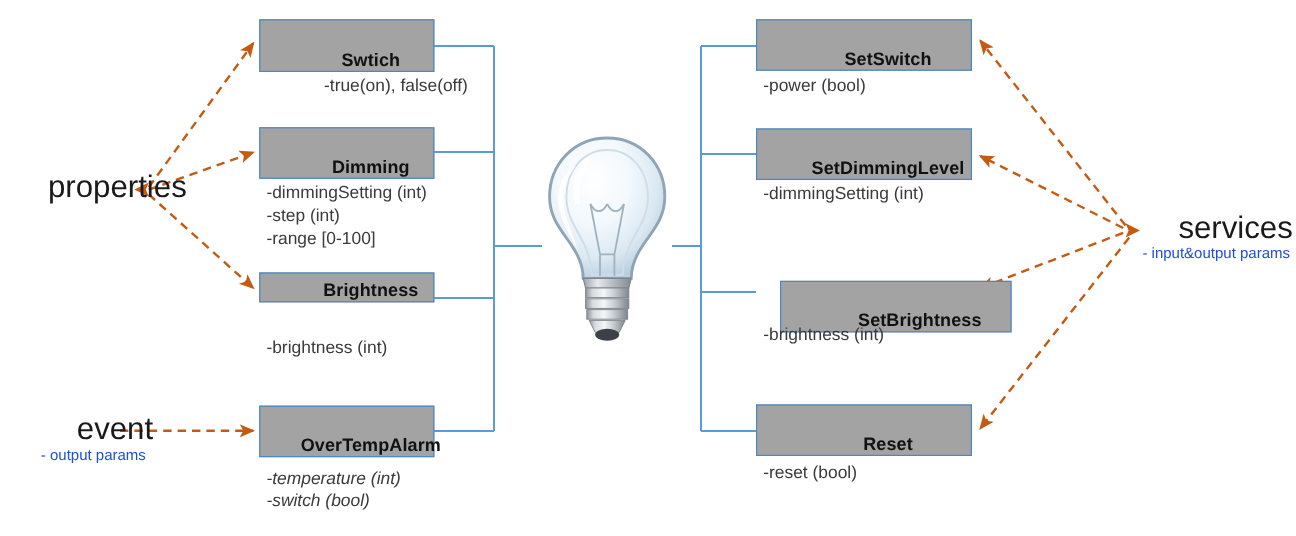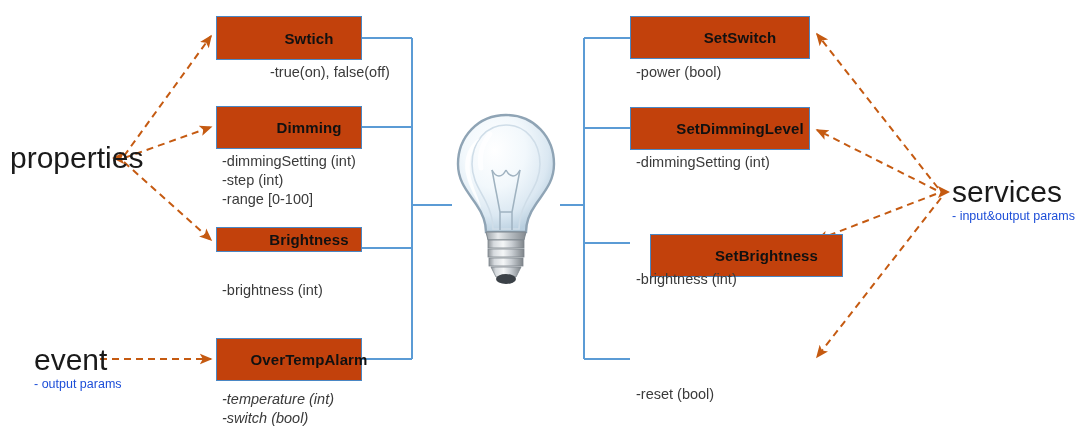--- a/index.html
+++ b/index.html
@@ -24,23 +24,23 @@
     width: 1080px;
     height: 447px;
     pointer-events: none;
   }
 
   
   .node {
     position: absolute;
     box-sizing: border-box;
     border: 1.6px solid #4a87c4;
-    background: #c2410c;
+    background: #a3a3a3;
     display: flex;
-    align-items: center;
+    align-items: flex-end;
     justify-content: center;
     padding-left: 40px;
   }
   .node-title {
     font-size: 15px;
     font-weight: bold;
     color: #111111;
     letter-spacing: 0.1px;
     white-space: nowrap;
   }
@@ -54,24 +54,25 @@
     white-space: nowrap;
   }
   .params div { white-space: nowrap; }
 
   
   .side-label {
     position: absolute;
     white-space: nowrap;
   }
   .side-label .big {
-    font-size: 30px;
+    font-size: 26px;
     color: #1a1a1a;
     line-height: 1.05;
     font-weight: normal;
+    margin-left: 30px;
   }
   .side-label .sub {
     font-size: 12.5px;
     color: #1d4ed8;
     line-height: 1.2;
     margin-top: 1px;
     white-space: nowrap;
   }
   .side-label.left-aligned { text-align: left; }
 
@@ -259,17 +260,20 @@
     <div>-dimmingSetting (int)</div>
   </div>
 
   <div class="node" style="left:630px; top:234px; width:193px; height:43px;margin-left:20px;">
     <span class="node-title">SetBrightness</span>
   </div>
   <div class="params" style="left:636px; top:270px;">
     <div>-brightness (int)</div>
   </div>
 
+  <div class="node" style="left:630px; top:337px; width:180px; height:43px;">
+    <span class="node-title">Reset</span>
+  </div>
   <div class="params" style="left:636px; top:385px;">
     <div>-reset (bool)</div>
   </div>
 
 </div>
 
 </body></html>

